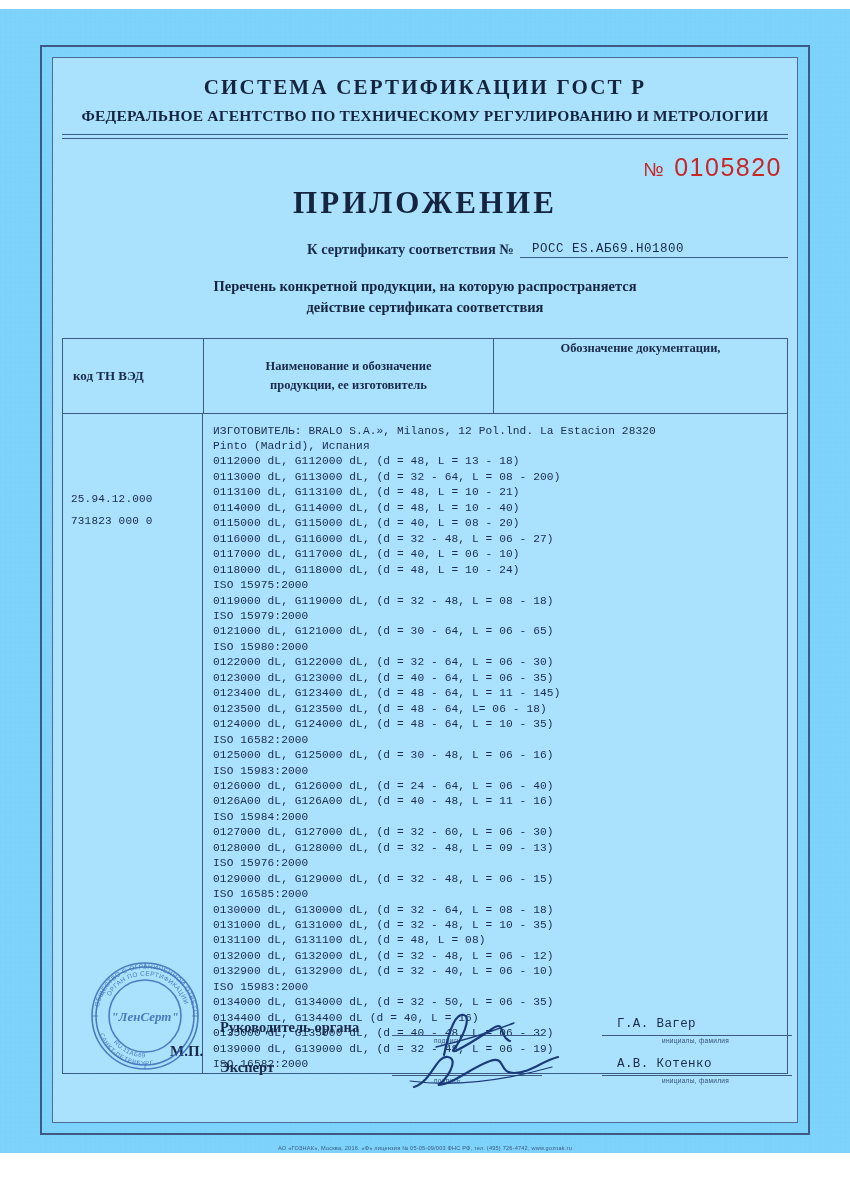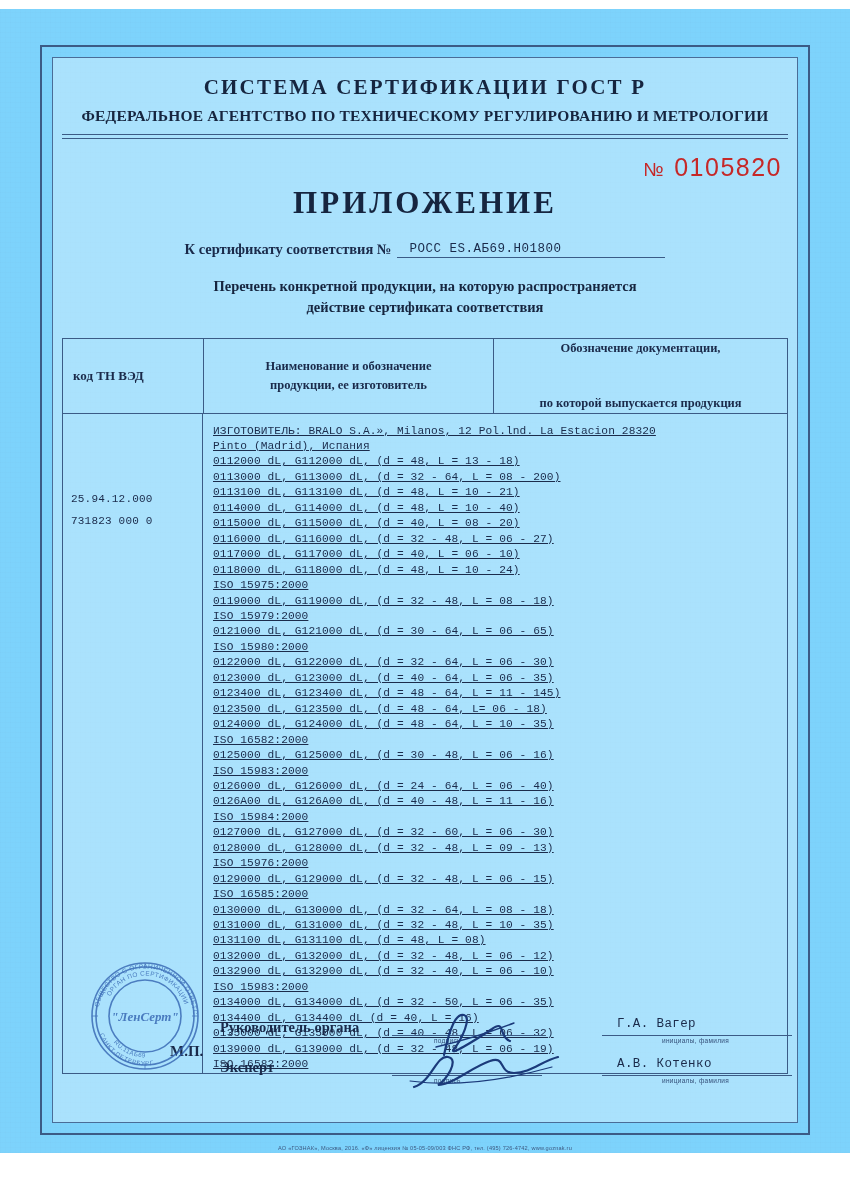--- a/index.html
+++ b/index.html
@@ -114,21 +114,21 @@
     text-align: center;
     font-size: 31px;
     font-weight: bold;
     letter-spacing: 3px;
     margin-top: -2px;
     color: #16253f;
   }
 
   .cert-line {
     display: flex;
-    justify-content: center;
+    justify-content: flex-end;
     align-items: flex-end;
     margin-top: 20px;
     font-size: 14.5px;
     font-weight: bold;
   }
   .cert-line .lbl { white-space: nowrap; }
   .cert-value {
     font-family: "Liberation Mono", monospace;
     font-weight: normal;
     font-size: 12.5px;
@@ -222,21 +222,20 @@
     box-sizing: border-box;
     padding: 10px 0 0 10px;
   }
   .prod-list {
     font-family: "Liberation Mono", monospace;
     font-size: 11.2px;
     line-height: 15.45px;
     letter-spacing: 0.1px;
     white-space: pre;
     color: #1b2c4c;
-    text-decoration: underline;
   }
   .prod-list div { white-space: pre; }
 
   
   .sign-area {
     position: absolute;
     left: 0;
     bottom: 10px;
     width: 100%;
     height: 92px;
@@ -361,21 +360,20 @@
       <div class="tbl-head">
         <div class="th-left">
           <div class="cellB">код ТН ВЭД</div>
         </div>
         <div class="th-mid">
           <div>Наименование и обозначение</div>
           <div>продукции, ее изготовитель</div>
         </div>
         <div class="th-right">
           <div>Обозначение документации,</div>
-          <div>по которой выпускается продукция</div>
         </div>
       </div>
       <div class="tbl-body">
         <div class="td-left">
           <div>25.94.12.000</div>
           <div>731823 000 0</div>
         </div>
         <div class="td-mid">
           <div class="prod-list" id="prod-list"><div>ИЗГОТОВИТЕЛЬ: BRALO S.A.», Milanos, 12 Pol.lnd. La Estacion 28320</div><div>Pinto (Madrid), Испания</div><div>0112000 dL, G112000 dL, (d = 48, L = 13 - 18)</div><div>0113000 dL, G113000 dL, (d = 32 - 64, L = 08 - 200)</div><div>0113100 dL, G113100 dL, (d = 48, L = 10 - 21)</div><div>0114000 dL, G114000 dL, (d = 48, L = 10 - 40)</div><div>0115000 dL, G115000 dL, (d = 40, L = 08 - 20)</div><div>0116000 dL, G116000 dL, (d = 32 - 48, L = 06 - 27)</div><div>0117000 dL, G117000 dL, (d = 40, L = 06 - 10)</div><div>0118000 dL, G118000 dL, (d = 48, L = 10 - 24)</div><div>ISO 15975:2000</div><div>0119000 dL, G119000 dL, (d = 32 - 48, L = 08 - 18)</div><div>ISO 15979:2000</div><div>0121000 dL, G121000 dL, (d = 30 - 64, L = 06 - 65)</div><div>ISO 15980:2000</div><div>0122000 dL, G122000 dL, (d = 32 - 64, L = 06 - 30)</div><div>0123000 dL, G123000 dL, (d = 40 - 64, L = 06 - 35)</div><div>0123400 dL, G123400 dL, (d = 48 - 64, L = 11 - 145)</div><div>0123500 dL, G123500 dL, (d = 48 - 64, L= 06 - 18)</div><div>0124000 dL, G124000 dL, (d = 48 - 64, L = 10 - 35)</div><div>ISO 16582:2000</div><div>0125000 dL, G125000 dL, (d = 30 - 48, L = 06 - 16)</div><div>ISO 15983:2000</div><div>0126000 dL, G126000 dL, (d = 24 - 64, L = 06 - 40)</div><div>0126A00 dL, G126A00 dL, (d = 40 - 48, L = 11 - 16)</div><div>ISO 15984:2000</div><div>0127000 dL, G127000 dL, (d = 32 - 60, L = 06 - 30)</div><div>0128000 dL, G128000 dL, (d = 32 - 48, L = 09 - 13)</div><div>ISO 15976:2000</div><div>0129000 dL, G129000 dL, (d = 32 - 48, L = 06 - 15)</div><div>ISO 16585:2000</div><div>0130000 dL, G130000 dL, (d = 32 - 64, L = 08 - 18)</div><div>0131000 dL, G131000 dL, (d = 32 - 48, L = 10 - 35)</div><div>0131100 dL, G131100 dL, (d = 48, L = 08)</div><div>0132000 dL, G132000 dL, (d = 32 - 48, L = 06 - 12)</div><div>0132900 dL, G132900 dL, (d = 32 - 40, L = 06 - 10)</div><div>ISO 15983:2000</div><div>0134000 dL, G134000 dL, (d = 32 - 50, L = 06 - 35)</div><div>0134400 dL, G134400 dL (d = 40, L = 16)</div><div>0135000 dL, G135000 dL, (d = 40 - 48, L = 06 - 32)</div><div>0139000 dL, G139000 dL, (d = 32 - 48, L = 06 - 19)</div><div>ISO 16582:2000</div></div>
         </div>

